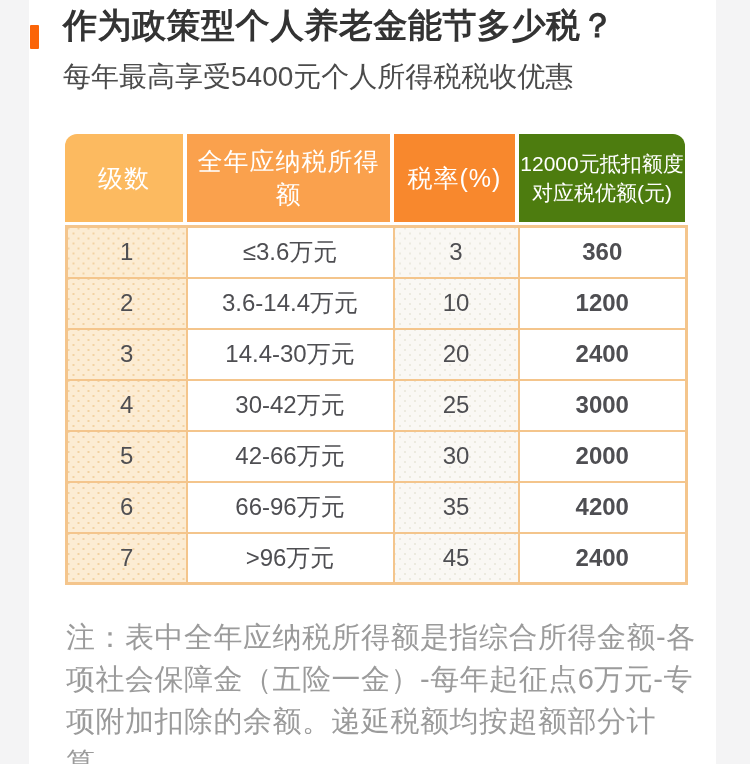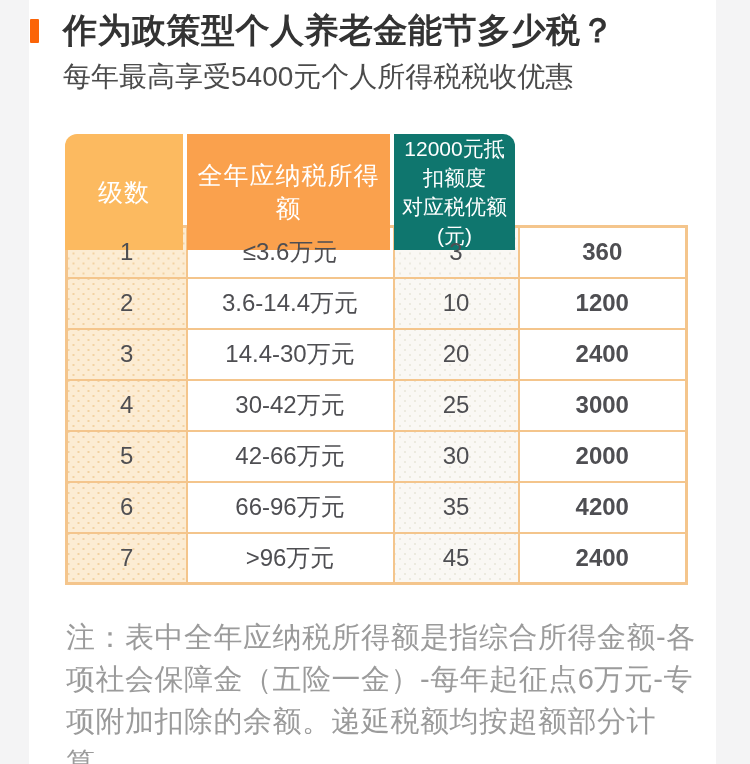--- a/index.html
+++ b/index.html
@@ -19,21 +19,21 @@
     left: 29px;
     top: 0;
     width: 687px;
     height: 764px;
     background: #ffffff;
   }
 
   
   .title-row {
     display: flex;
-    align-items: center;
+    align-items: flex-end;
     margin-top: 13px;
     height: 36px;
   }
   .bullet {
     display: inline-block;
     width: 9px;
     height: 24px;
     margin-left: 1px;
     background: #fb6408;
     border-radius: 1px;
@@ -73,21 +73,21 @@
     align-items: center;
     justify-content: center;
     color: #ffffff;
     font-size: 25px;
     letter-spacing: 1px;
     text-align: center;
   }
   .th-1 { background: #fcba60; border-radius: 12px 0 0 0; }
   .th-2 { background: #faa14d; }
   .th-3 { background: #f8882d; }
-  .th-4 { background: #0f766e; border-radius: 0 12px 0 0; font-size: 21px; line-height: 29px; letter-spacing: 0; }
+  .th-4 { background: #4d7c0f; border-radius: 0 12px 0 0; font-size: 21px; line-height: 29px; letter-spacing: 0; }
 
   table.tbody {
     margin-top: 3px;
     width: 620px;
     table-layout: fixed;
     border-collapse: collapse;
     border: 3px solid #f4c58c;
   }
   table.tbody td {
     border: 2px solid #f4c58c;
@@ -140,20 +140,21 @@
       <span class="bullet"></span>
       <h1 class="title">作为政策型个人养老金能节多少税？</h1>
     </div>
 
     <div class="subtitle">每年最高享受5400元个人所得税税收优惠</div>
 
     <div class="table-wrap">
       <div class="thead">
         <div class="th th-1">级数</div>
         <div class="th th-2">全年应纳税所得额</div>
+        <div class="th th-3">税率(%)</div>
         <div class="th th-4">
           <span>12000元抵扣额度</span>
           <span>对应税优额(元)</span>
         </div>
       </div>
 
       <table class="tbody">
         <colgroup>
             <col style="width:120px">
             <col style="width:207px">

